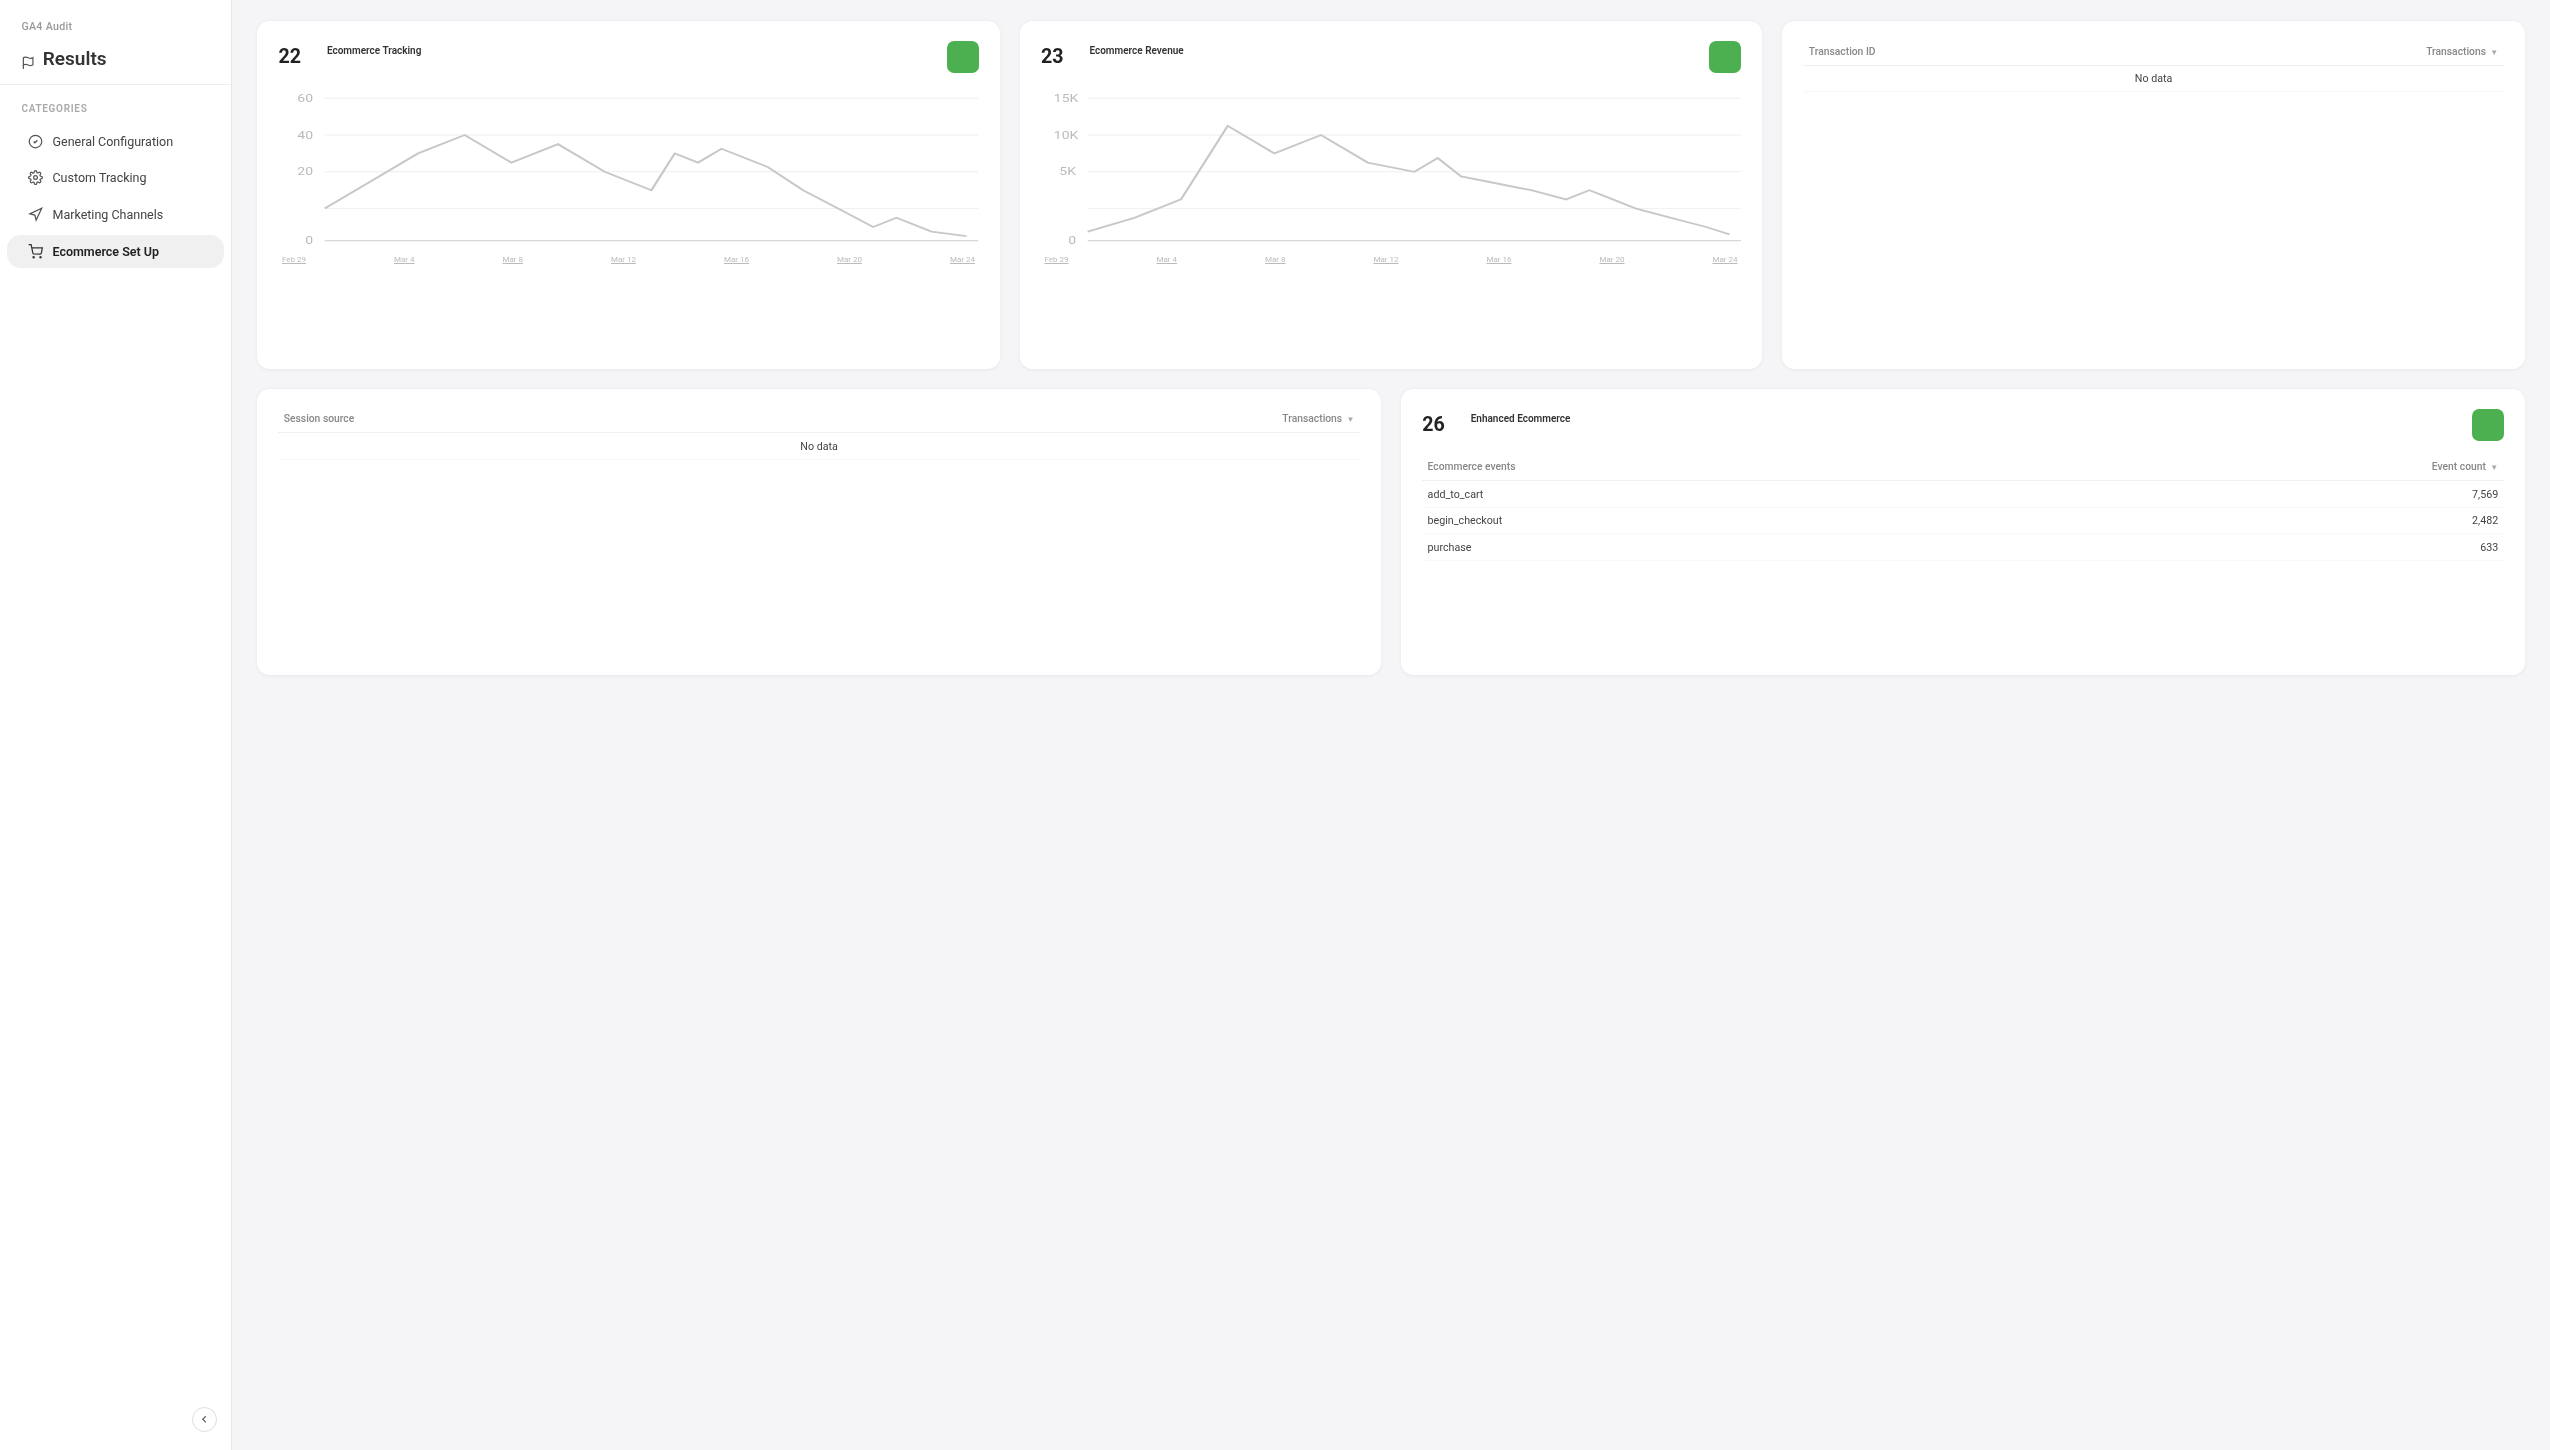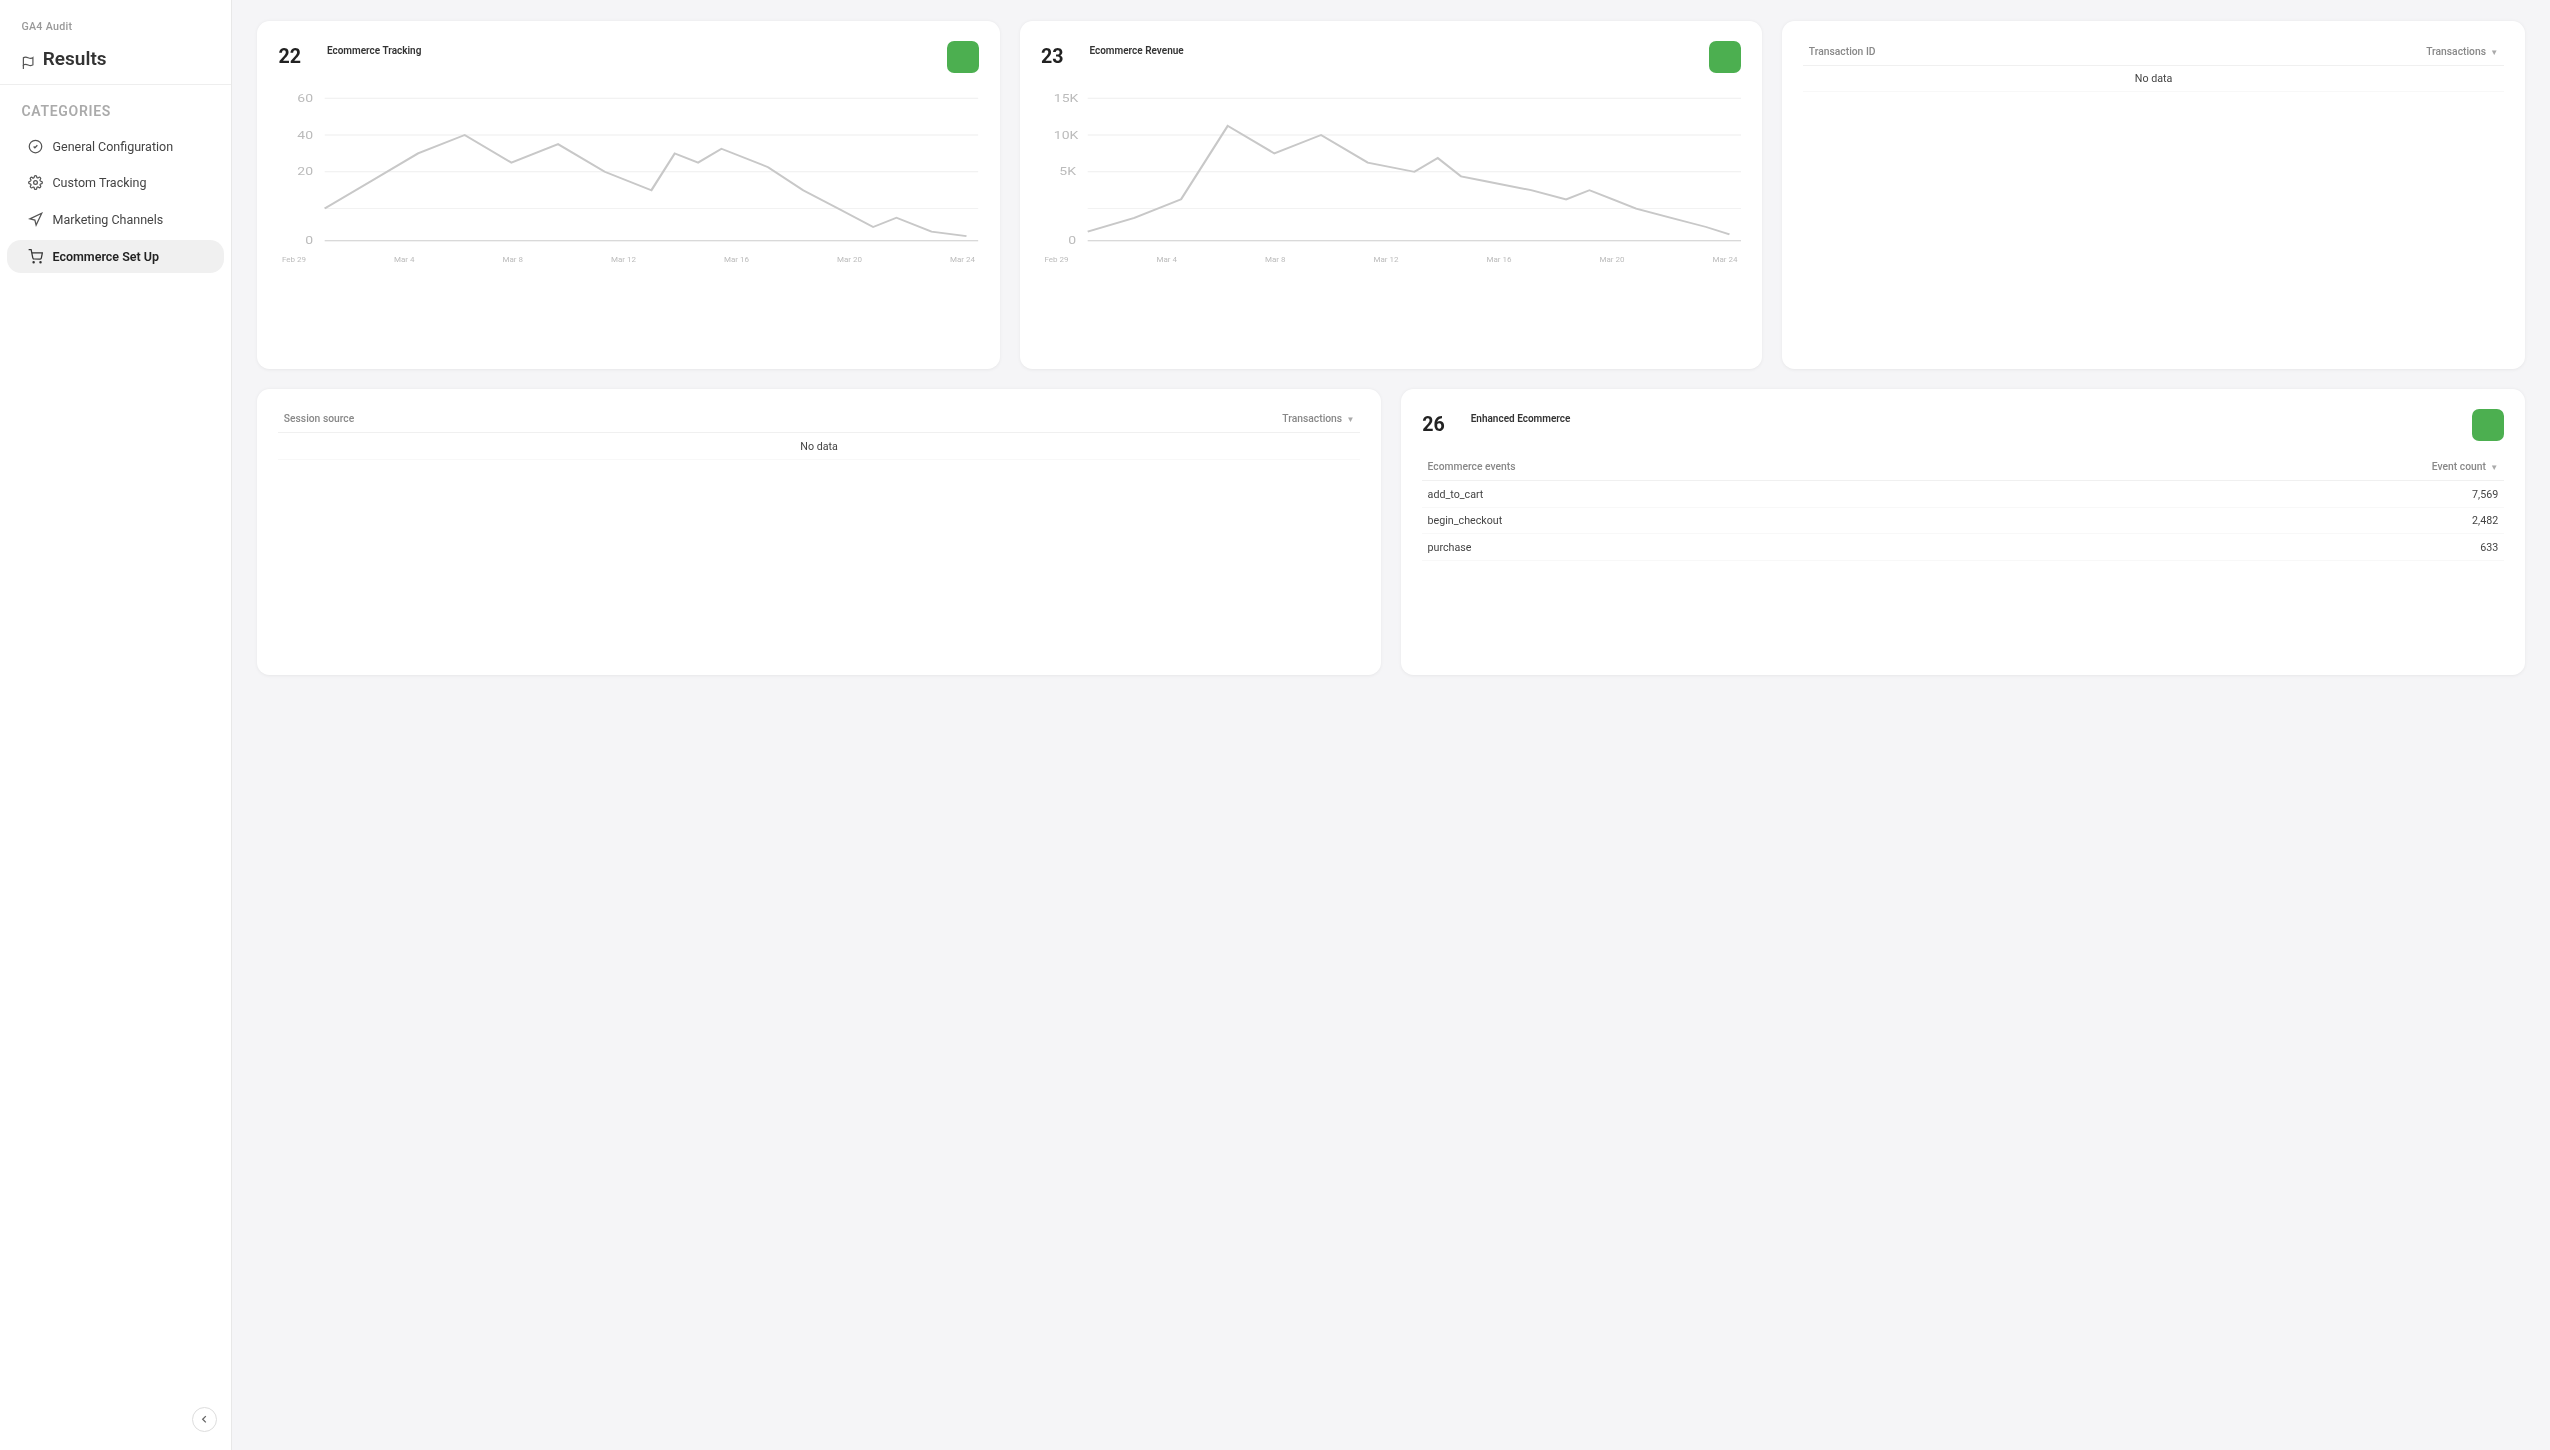--- a/index.html
+++ b/index.html
@@ -44,21 +44,21 @@
       width: 14.3px;
       height: 14.3px;
       color: #555;
     }
     .sidebar-divider {
       border: none;
       border-top: 0.9px solid #eee;
       margin: 0 0 10.7px;
     }
     .sidebar-categories-label {
-      font-size: 14px;
+      font-size: 10px;
       color: #aaa;
       font-weight: 600;
       text-transform: uppercase;
       letter-spacing: 0.7px;
       padding: 7.1px 21.4px 9px;
     }
     .sidebar-nav-item {
       display: flex;
       align-items: center;
       gap: 9px;
@@ -155,20 +155,21 @@
       width: 100%;
       height: 161px;
     }
     .chart-labels {
       display: flex;
       justify-content: space-between;
       font-size: 8px;
       color: #bbb;
       margin-top: 1.8px;
       padding: 0 3.6px;
+      text-decoration: underline;
     }
 
     
     .card-table {
       width: 100%;
       border-collapse: collapse;
       font-size: 10.7px;
     }
     .card-table th {
       text-align: left;

